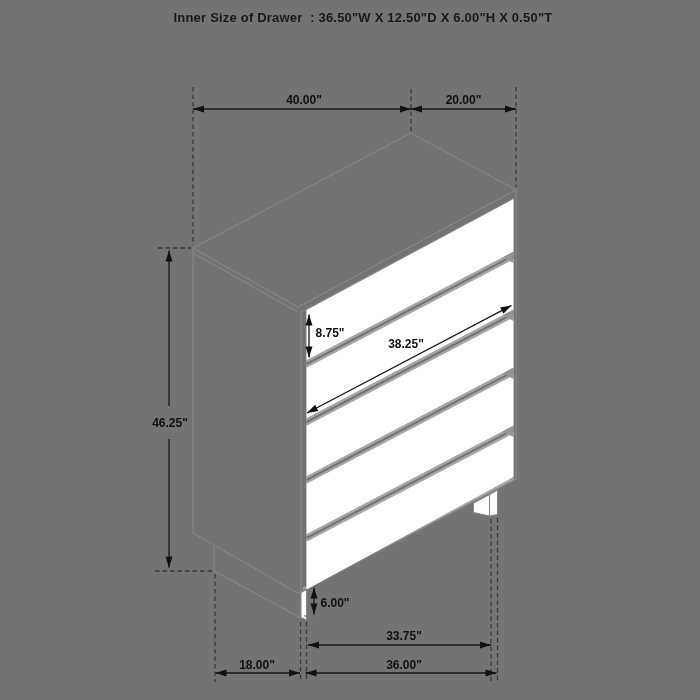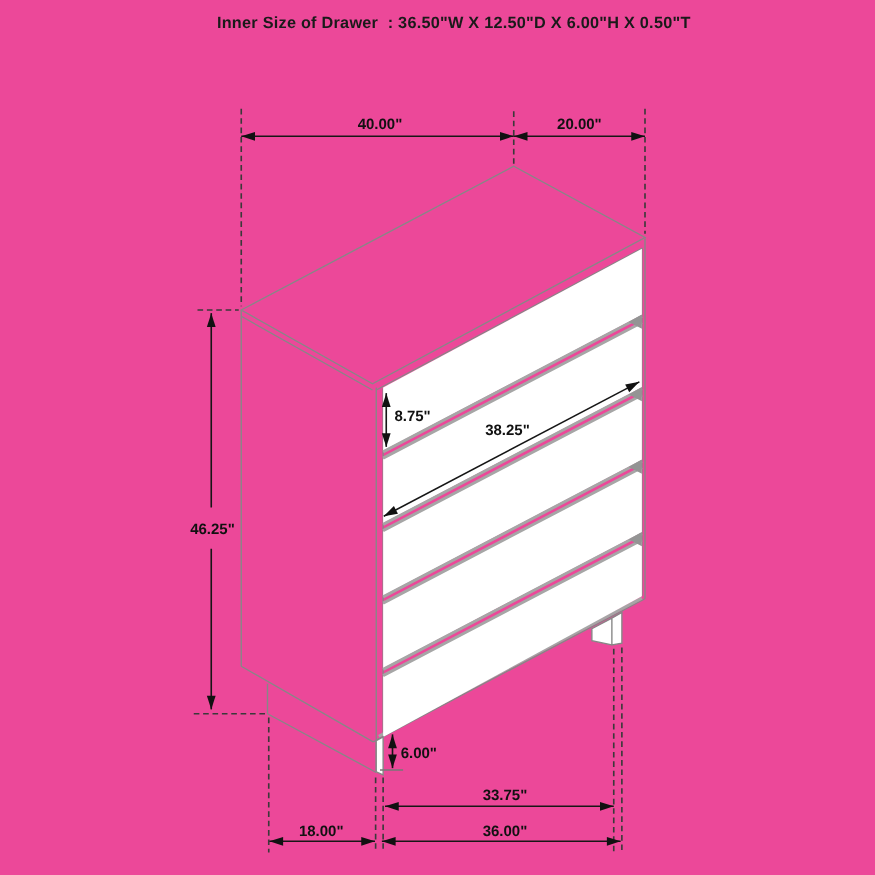--- a/index.html
+++ b/index.html
@@ -1,16 +1,16 @@
 <!DOCTYPE html>
 <html><head>
 <meta charset="utf-8">
 <style>
   html,body{margin:0;padding:0;background:#fff;}
-  .canvas{position:relative;width:700px;height:700px;background:#ec4899;overflow:hidden;
+  .canvas{position:relative;width:700px;height:700px;background:#737373;overflow:hidden;
           font-family:"Liberation Sans",sans-serif;}
   .title{position:absolute;top:10px;left:0;width:700px;text-align:center;
          transform:translateX(13px);font-size:13px;font-weight:bold;color:#1a1a1a;
          white-space:pre;letter-spacing:.2px;}
   svg{position:absolute;top:0;left:0;}
   .body-line{stroke:#878787;stroke-width:1.1;fill:none;}
   .body-fill{stroke:#878787;stroke-width:1.1;fill:#ffffff;}
   .gray-band{stroke:#a6a6a6;stroke-width:2.4;fill:none;}
   .gap-tri{fill:#949494;stroke:none;}
   .dash{stroke:#3a3a3a;stroke-width:1.3;fill:none;stroke-dasharray:4.5 3;}

